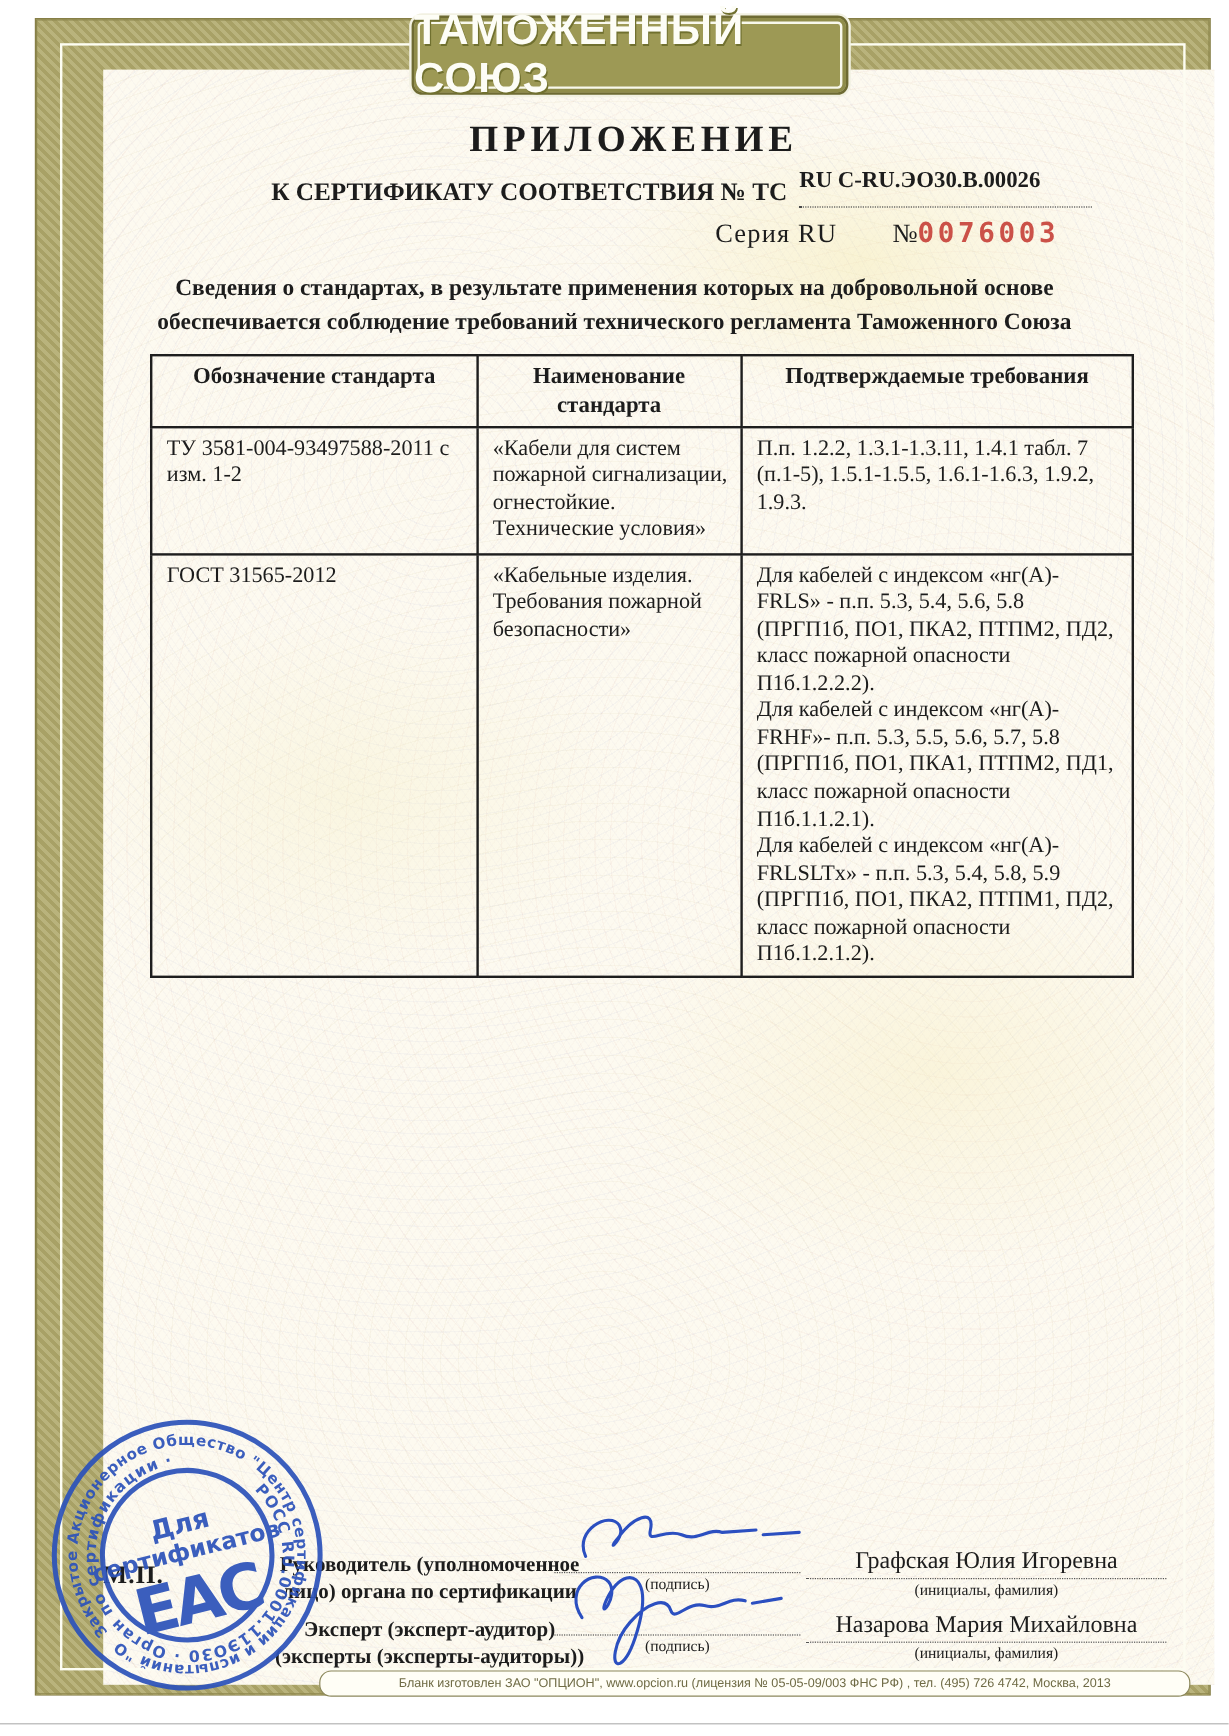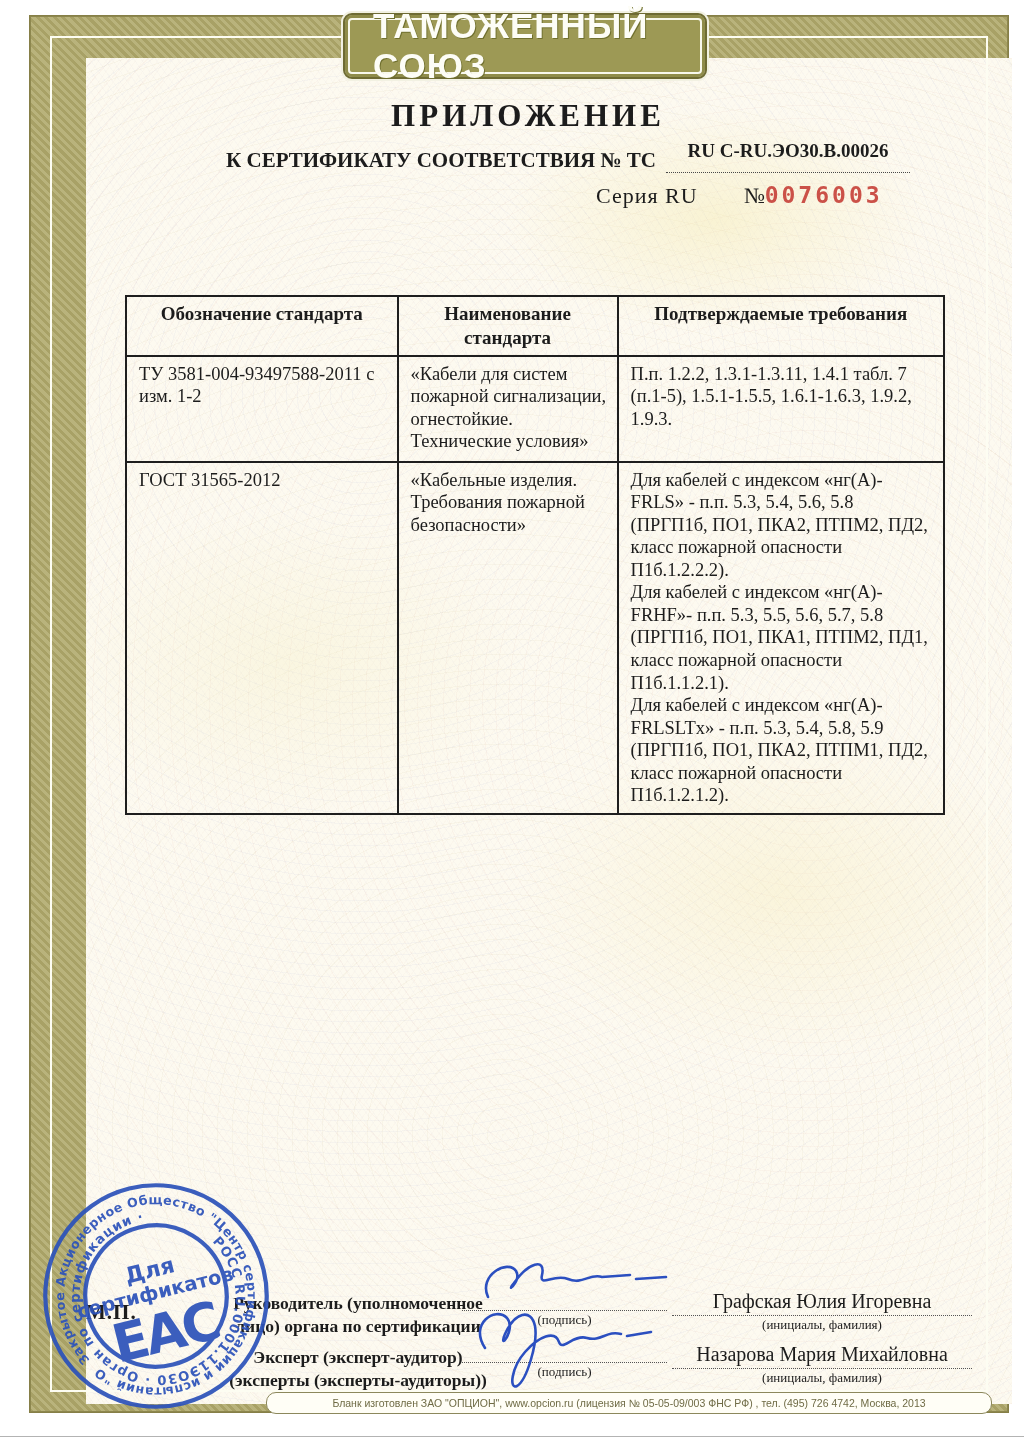--- a/index.html
+++ b/index.html
@@ -27,30 +27,30 @@
       repeating-linear-gradient(55deg, rgba(140,135,195,.035) 0 1px, transparent 1px 6px),
       repeating-linear-gradient(-55deg, rgba(190,140,120,.03) 0 1px, transparent 1px 6px);}
 
   
   .banner{position:absolute;left:343px;top:13px;width:360px;height:62px;z-index:6;
     background:#9d9955;border:2px solid #6e6b33;border-radius:9px;
     box-shadow:inset 0 0 0 3px #8f8c4a, inset 0 0 0 5px #f8f8ec, 0 0 0 2px #f2f1e2;
     display:flex;align-items:center;justify-content:center;}
   .banner span{font-family:"Liberation Sans","DejaVu Sans",sans-serif;
     font-weight:bold;font-size:35px;letter-spacing:1px;color:#fdfdf6;
-    text-shadow:1px 1px 0 #70702f;padding-left:28px;}
+    text-shadow:1px 1px 0 #70702f;}
 
   
   .title{position:absolute;left:16px;top:98px;width:1024px;text-align:center;
     font-size:31px;font-weight:bold;letter-spacing:4px;z-index:2;}
   .subtitle-row{position:absolute;left:226px;top:144px;width:684px;
     display:flex;align-items:flex-end;z-index:2;}
   .subtitle-label{font-size:21px;font-weight:bold;white-space:nowrap;}
   .cert-num-wrap{flex:1;margin-left:10px;border-bottom:1px dotted #4a4a4a;
-    text-align:center;padding-bottom:6px;}
+    padding-bottom:6px;}
   .cert-num{font-size:19px;font-weight:bold;white-space:nowrap;position:relative;top:-4px;}
   .series-row{position:absolute;left:596px;top:182px;width:330px;z-index:2;
     display:flex;align-items:baseline;font-size:22px;}
   .series-label{letter-spacing:1px;}
   .series-no{margin-left:46px;}
   .series-number{font-family:"DejaVu Sans Mono","Liberation Mono",monospace;
     font-weight:bold;font-size:23px;letter-spacing:3px;}
 
   .intro{position:absolute;left:92px;top:227px;width:840px;text-align:center;
     font-size:19.5px;font-weight:bold;line-height:1.42;white-space:pre-line;z-index:2;}
@@ -128,20 +128,22 @@
       <span class="cert-num">RU C-RU.ЭО30.В.00026</span>
     </span>
   </div>
 
   <div class="series-row">
     <span class="series-label">Серия RU</span>
     <span class="series-no">№</span>
     <span class="series-number" id="series-number" style="color: rgb(203, 81, 72);">0076003</span>
   </div>
 
+  <div class="intro">Сведения о стандартах, в результате применения которых на добровольной основе
+обеспечивается соблюдение требований технического регламента Таможенного Союза</div>
 
   <table class="std">
     <colgroup>
       <col style="width:33.2%">
         <col style="width:26.9%">
         <col style="width:39.9%">
     </colgroup>
     <thead>
       <tr>
         <th style="white-space:pre-line">Обозначение стандарта</th>

